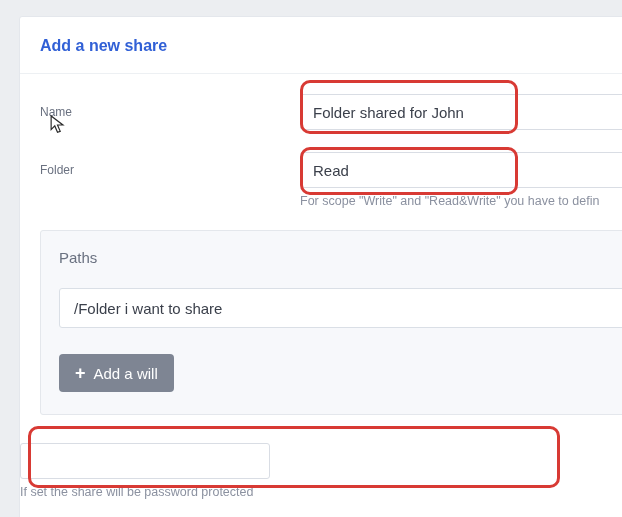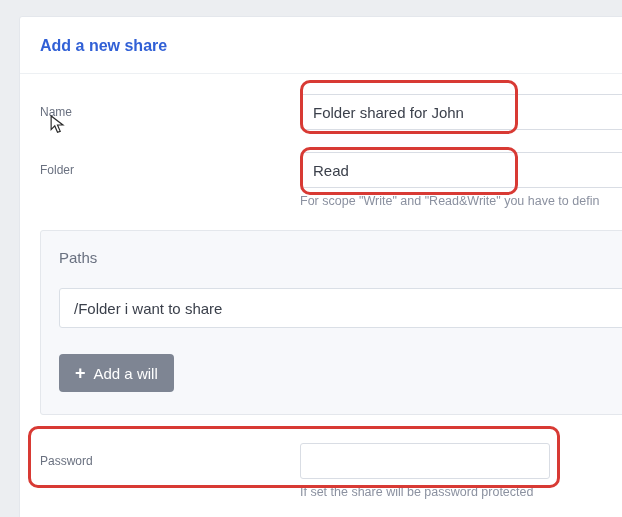--- a/index.html
+++ b/index.html
@@ -169,21 +169,20 @@
       <div class="paths-panel">
         <div class="paths-title">Paths</div>
         <input class="path-input" type="text" value="/Folder i want to share" style="">
         <button class="add-path-btn" type="button">
           <span class="plus">+</span>
           <span>Add a will</span>
         </button>
       </div>
 
       <div class="row" style="margin-top:28px;">
-        <div class="label">Password</div>
         <div class="control">
           <input class="text-input" type="password" style="width: 250px;" value="">
           <div class="helper">If set the share will be password protected</div>
         </div>
       </div>
 
     </div>
   </div>
 
   <div class="hl hl1"></div>

